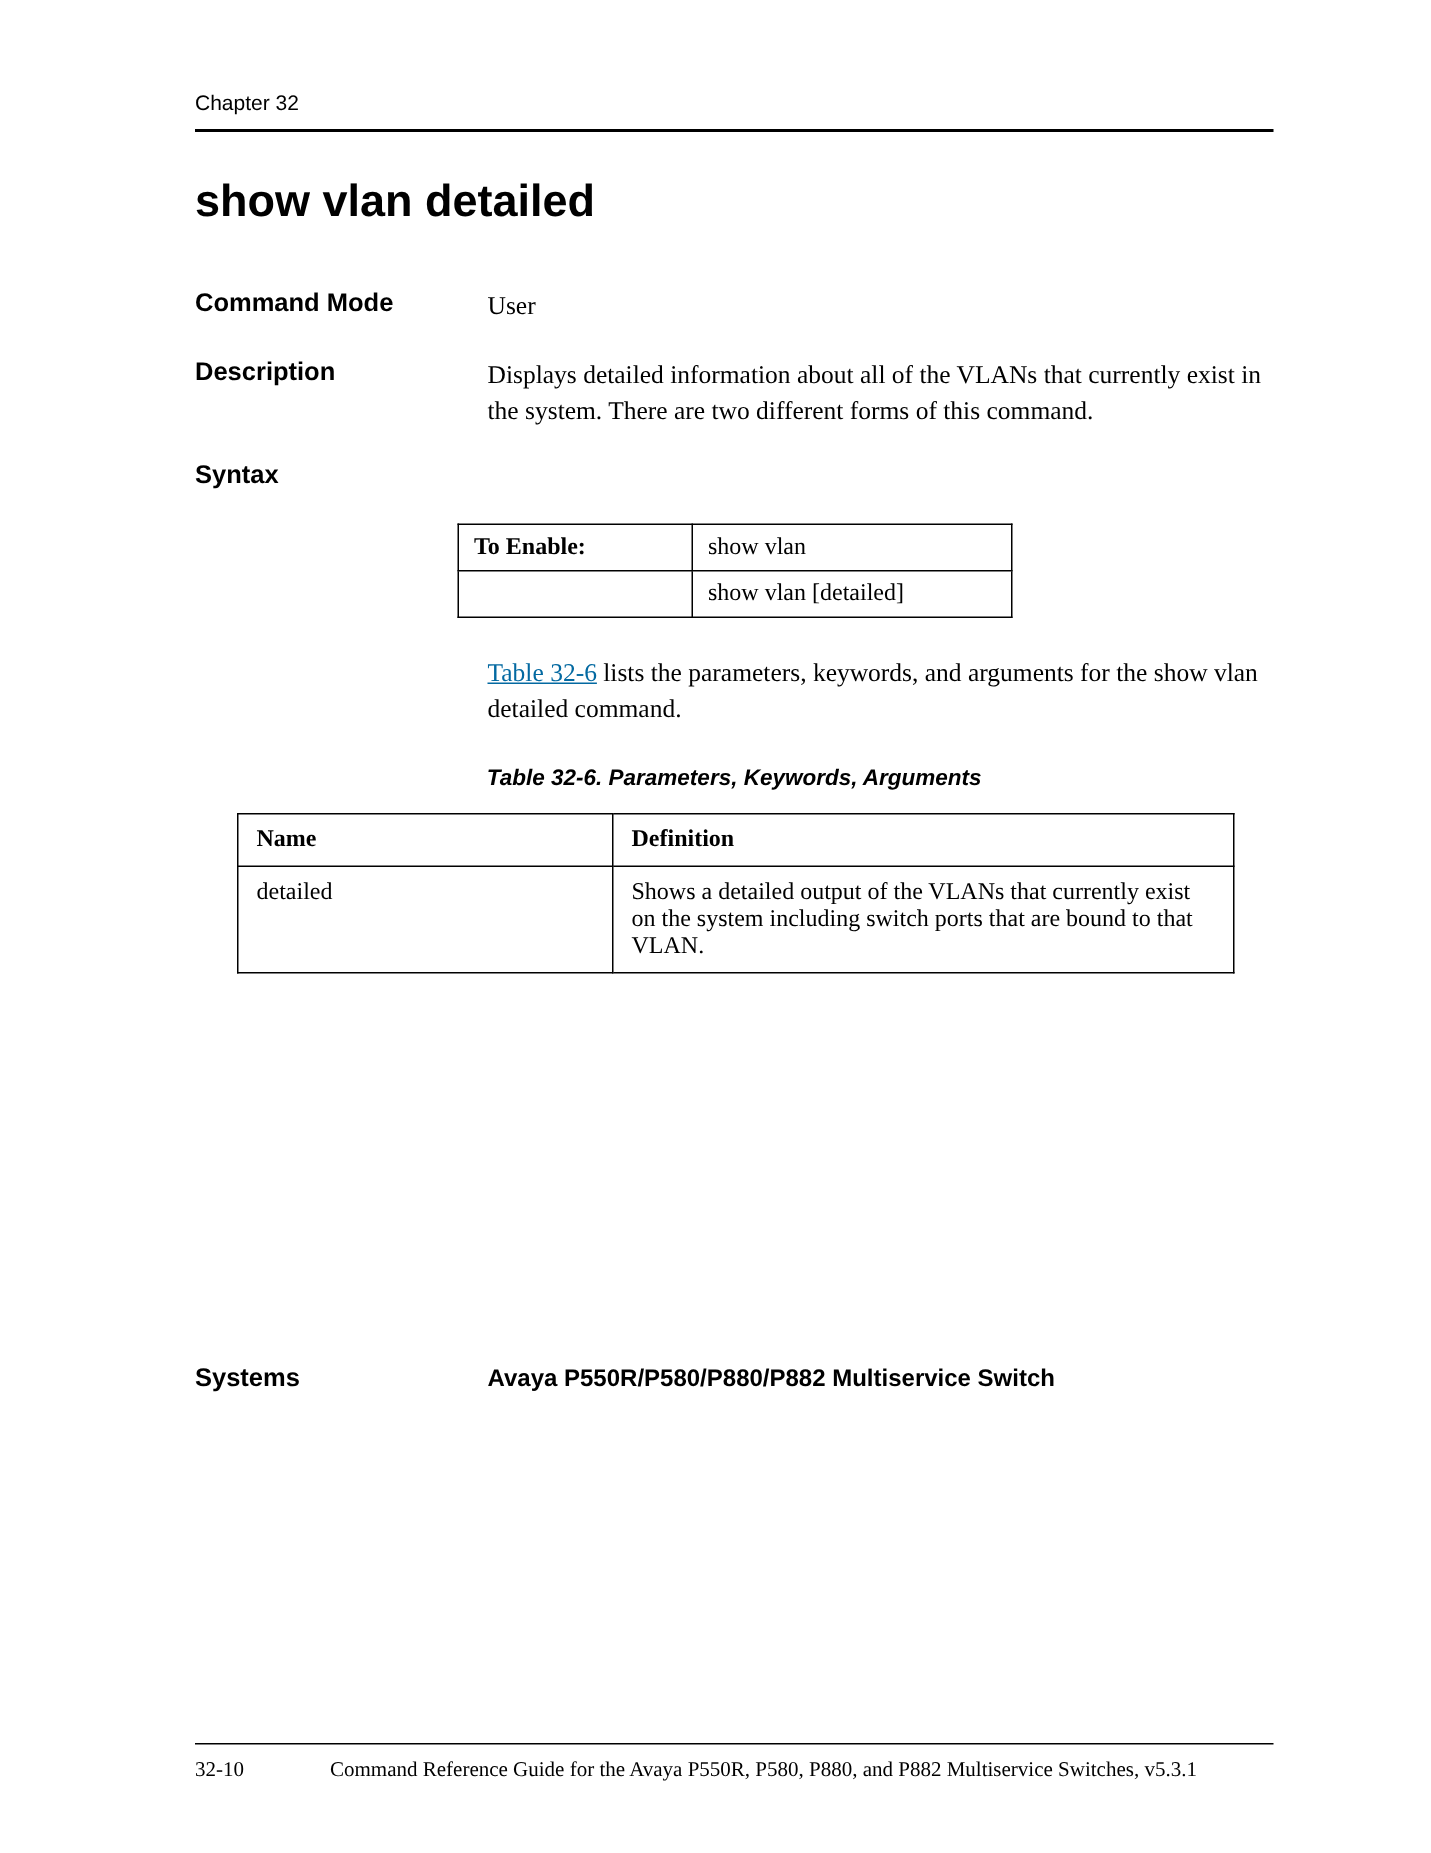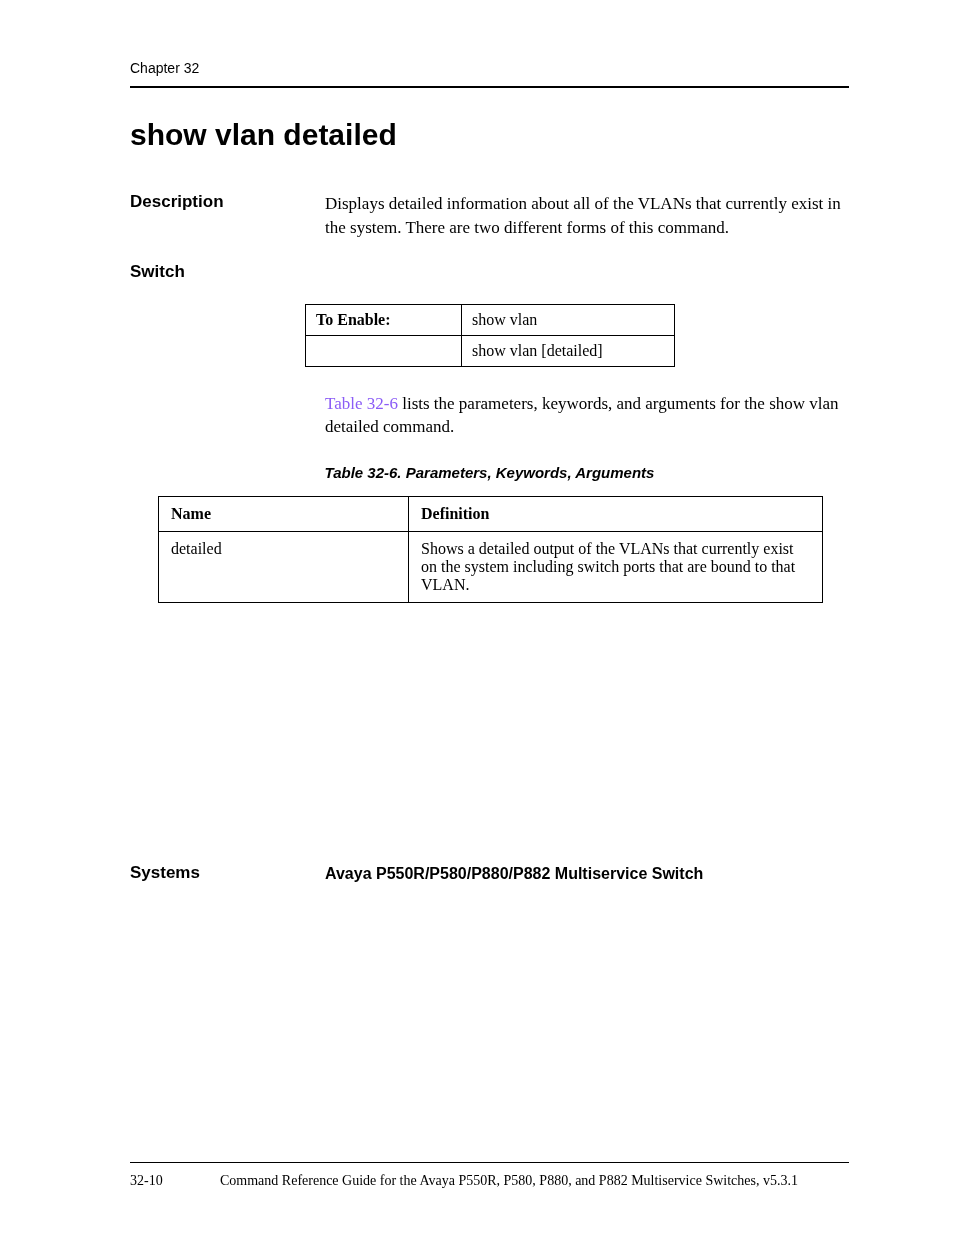--- a/index.html
+++ b/index.html
@@ -55,21 +55,22 @@
     border: 1.5px solid #000;
     padding: 6px 10px;
     font-size: 16px;
     vertical-align: middle;
   }
   .syntax-table td.head {
     font-weight: bold;
     width: 135px;
   }
   .link {
-    color: #8b5cf6;
+    color: #0369a1;
+    text-decoration: underline;
   }
   .caption {
     font-family: Arial, Helvetica, sans-serif;
     font-weight: bold;
     font-style: italic;
     font-size: 15px;
     text-align: center;
     margin: 25px 0 15px 0;
     width: 100%;
   }
@@ -122,28 +123,32 @@
 <body>
 
 <div class="page">
 
   <div class="header">
     <span>Chapter 32</span>
   </div>
 
   <h1 class="title">show vlan detailed</h1>
 
+  <div class="row">
+    <div class="label-col">Command Mode</div>
+    <div class="body-col">User</div>
+  </div>
 
   <div class="row">
     <div class="label-col">Description</div>
     <div class="body-col">Displays detailed information about all of the VLANs that currently exist in the system. There are two different forms of this command.</div>
   </div>
 
   <div class="row">
-    <div class="label-col">Switch</div>
+    <div class="label-col">Syntax</div>
     <div class="body-col"></div>
   </div>
 
   <table class="syntax-table">
     <tbody>
         <tr>
       <td class="head">To Enable:</td>
       <td>show vlan</td>
     </tr>
     <tr>

